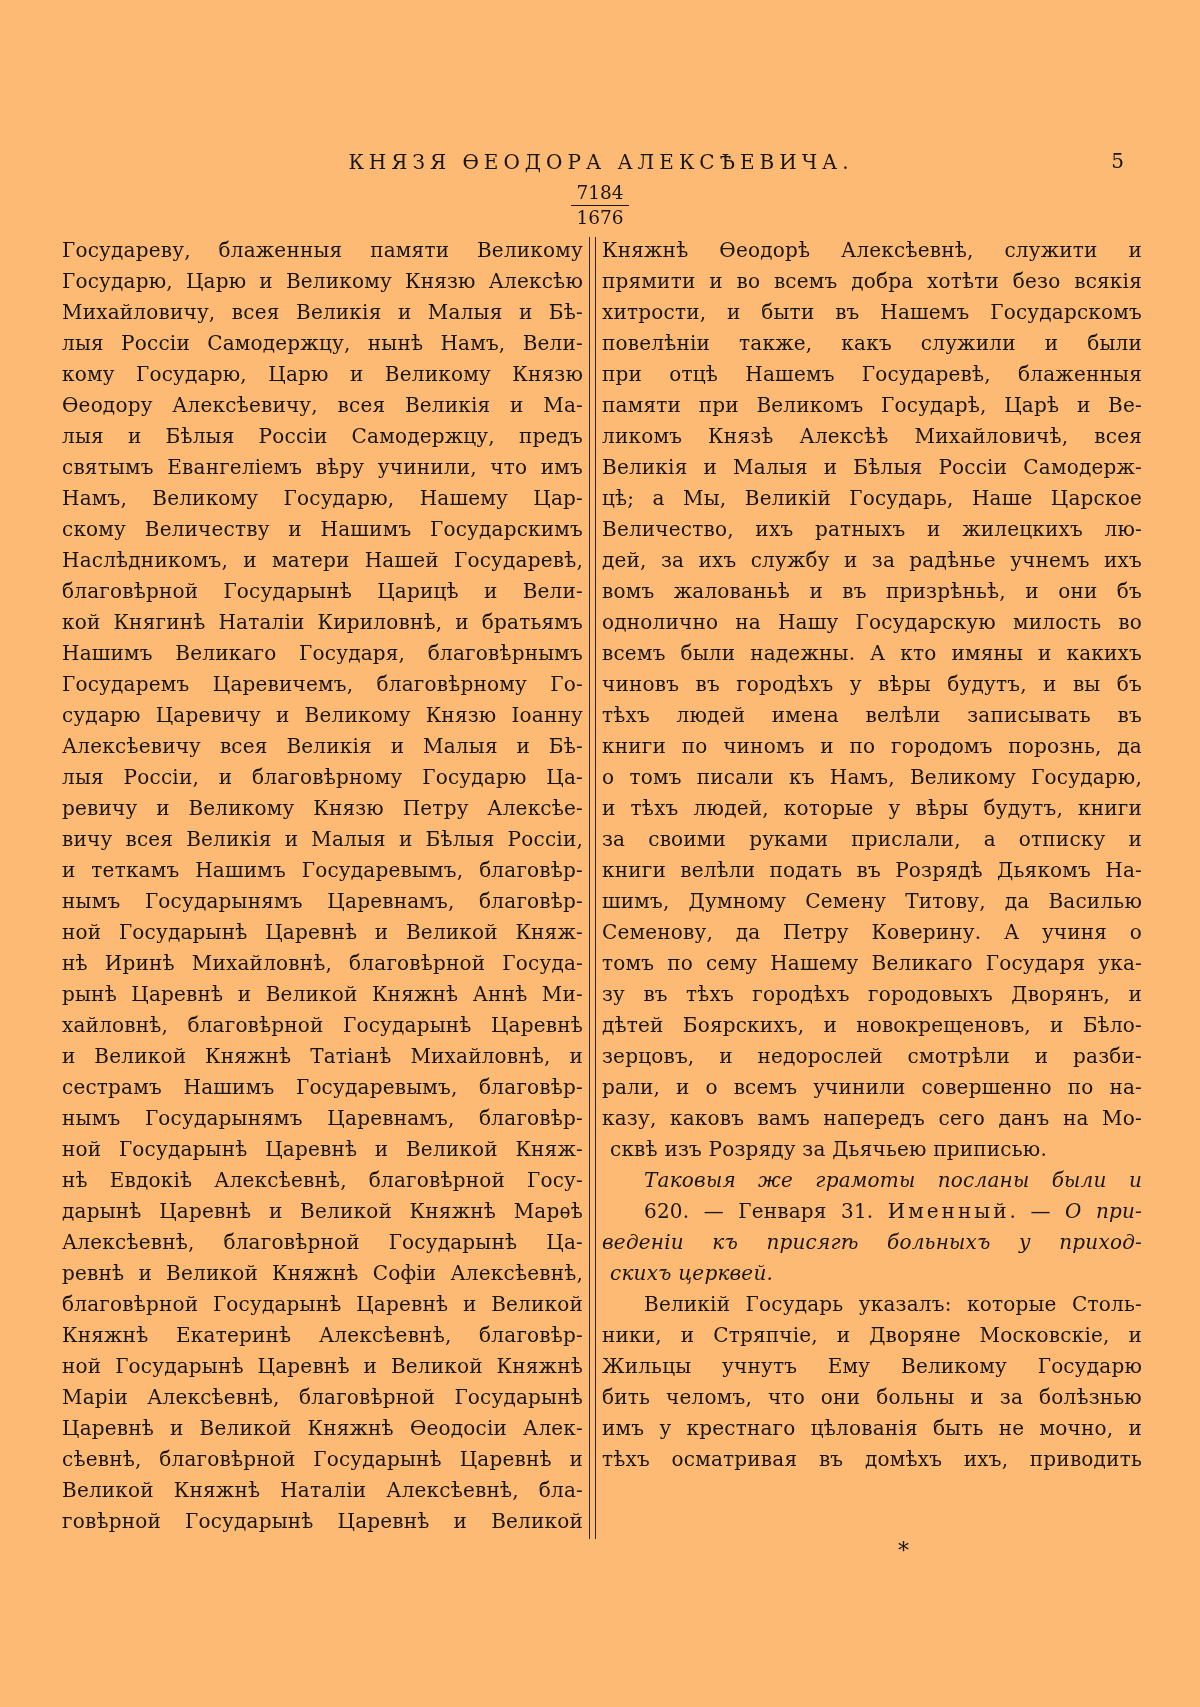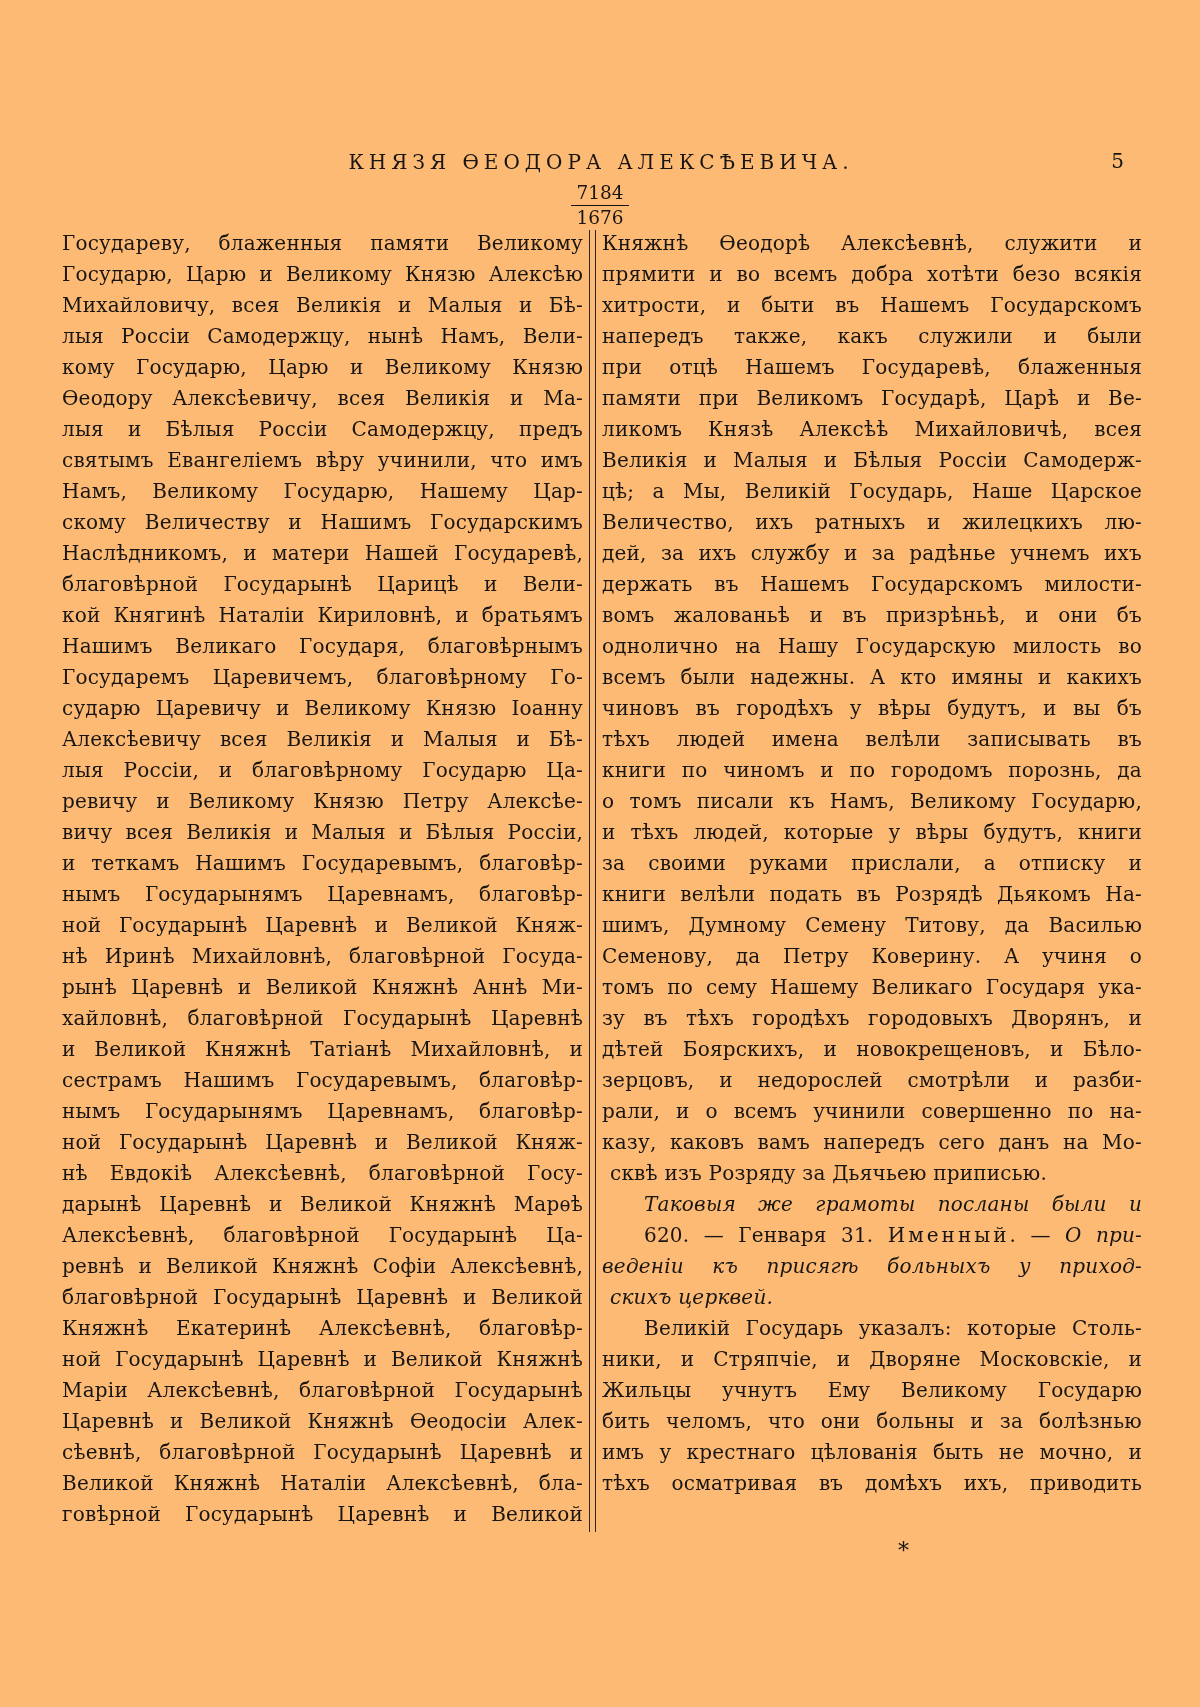--- a/index.html
+++ b/index.html
@@ -25,21 +25,21 @@
   }
   .date-fraction{
     position:absolute;top:182px;left:0;width:100%;
     text-align:center;
     font-size:18.5px;line-height:22px;
   }
   .frac{display:inline-block;}
   .frac-top{border-bottom:1.5px solid #181512;padding:0 5px 1px;}
   .frac-bottom{padding-top:1px;}
   .columns{
-    position:absolute;top:228px;left:62px;
+    position:absolute;top:235px;left:62px;
     display:flex;
   }
   .col{
     font-size:20px;
     line-height:31px;
     letter-spacing:0.2px;
   }
   .col-left{width:521px;}
   .col-right{width:540px;}
   .divider{
@@ -123,29 +123,28 @@
         <div class="tl"><span class="seg-r">Царевнѣ и Великой Княжнѣ Ѳеодосіи Алек-</span></div>
         <div class="tl"><span class="seg-r">сѣевнѣ, благовѣрной Государынѣ Царевнѣ и</span></div>
         <div class="tl"><span class="seg-r">Великой Княжнѣ Наталіи Алексѣевнѣ, бла-</span></div>
         <div class="tl"><span class="seg-r">говѣрной Государынѣ Царевнѣ и Великой</span></div>
       </div>
     <div class="divider"></div>
     <div class="col col-right">
         <div class="tl"><span class="seg-r">Княжнѣ Ѳеодорѣ Алексѣевнѣ, служити и</span></div>
         <div class="tl"><span class="seg-r">прямити и во всемъ добра хотѣти безо всякія</span></div>
         <div class="tl"><span class="seg-r">хитрости, и быти въ Нашемъ Государскомъ</span></div>
-        <div class="tl"><span class="seg-r">напередъ также, какъ служили и были</span></div>
+        <div class="tl"><span class="seg-r">повелѣніи также, какъ служили и были</span></div>
         <div class="tl"><span class="seg-r">при отцѣ Нашемъ Государевѣ, блаженныя</span></div>
         <div class="tl"><span class="seg-r">памяти при Великомъ Государѣ, Царѣ и Ве-</span></div>
         <div class="tl"><span class="seg-r">ликомъ Князѣ Алексѣѣ Михайловичѣ, всея</span></div>
         <div class="tl"><span class="seg-r">Великія и Малыя и Бѣлыя Россіи Самодерж-</span></div>
         <div class="tl"><span class="seg-r">цѣ; а Мы, Великій Государь, Наше Царское</span></div>
         <div class="tl"><span class="seg-r">Величество, ихъ ратныхъ и жилецкихъ лю-</span></div>
         <div class="tl"><span class="seg-r">дей, за ихъ службу и за радѣнье учнемъ ихъ</span></div>
-        <div class="tl"><span class="seg-r">держать въ Нашемъ Государскомъ милости-</span></div>
         <div class="tl"><span class="seg-r">вомъ жалованьѣ и въ призрѣньѣ, и они бъ</span></div>
         <div class="tl"><span class="seg-r">однолично на Нашу Государскую милость во</span></div>
         <div class="tl"><span class="seg-r">всемъ были надежны. А кто имяны и какихъ</span></div>
         <div class="tl"><span class="seg-r">чиновъ въ городѣхъ у вѣры будутъ, и вы бъ</span></div>
         <div class="tl"><span class="seg-r">тѣхъ людей имена велѣли записывать въ</span></div>
         <div class="tl"><span class="seg-r">книги по чиномъ и по городомъ порознь, да</span></div>
         <div class="tl"><span class="seg-r">о томъ писали къ Намъ, Великому Государю,</span></div>
         <div class="tl"><span class="seg-r">и тѣхъ людей, которые у вѣры будутъ, книги</span></div>
         <div class="tl"><span class="seg-r">за своими руками прислали, а отписку и</span></div>
         <div class="tl"><span class="seg-r">книги велѣли подать въ Розрядѣ Дьякомъ На-</span></div>

